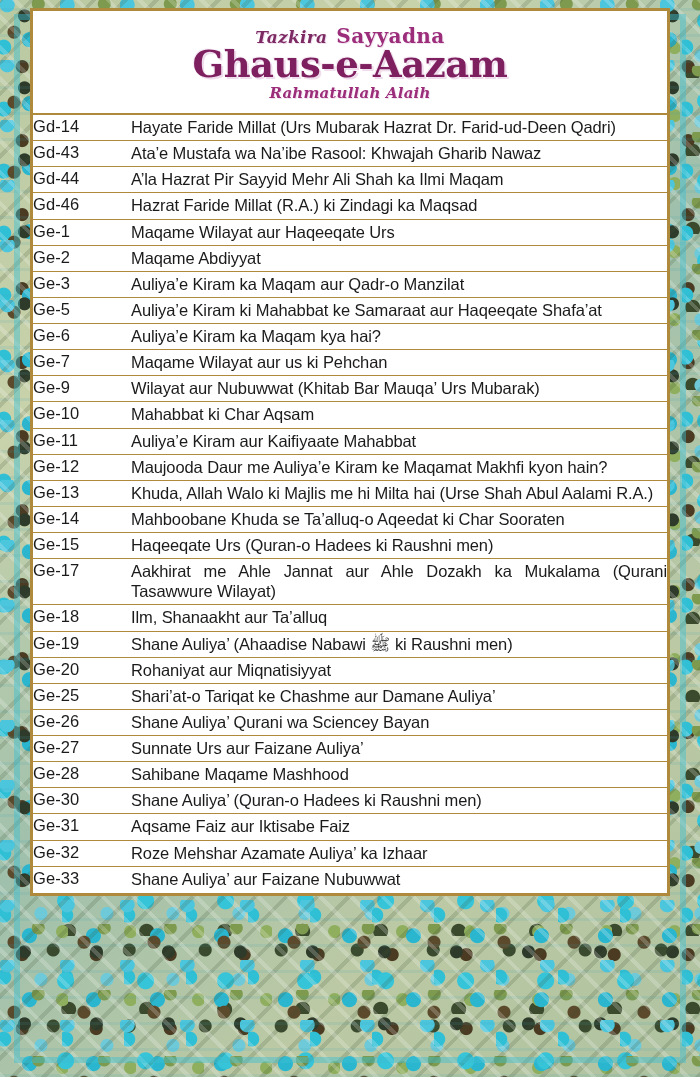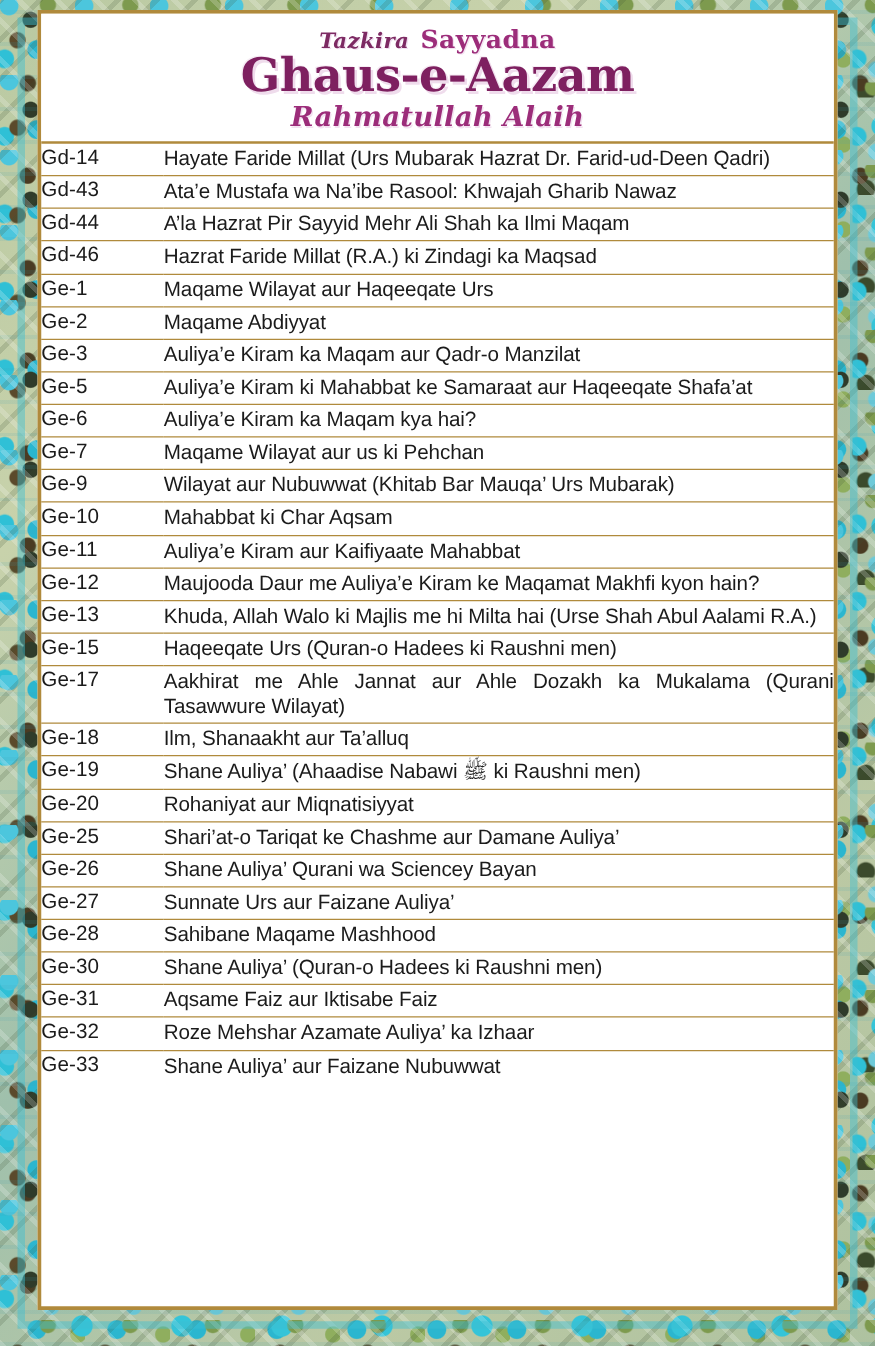--- a/index.html
+++ b/index.html
@@ -50,21 +50,21 @@
   .page:after{
     content:"";position:absolute;inset:14px;
     border:6px solid rgba(60,190,210,.45);
     pointer-events:none;
   }
 
   
   .panel{
     position:absolute;
     left:30px;top:8px;
-    width:640px;height:1040px;
+    width:640px;height:888px;
     box-sizing:border-box;
     background:#ffffff;
     border:3px solid #b08a3c;
     z-index:3;
   }
 
   
   .titleblock{
     height:104px;
     box-sizing:border-box;
@@ -98,21 +98,21 @@
     font-size:37px;
     color:#7e2060;
     letter-spacing:-.5px;
     line-height:1.04;
     text-shadow:2px 2px 0 #efdcec, -1px -1px 0 #f6ecf4;
     margin-top:-1px;
   }
   .subline{
     font-family:"DejaVu Serif", serif;
     font-style:italic;font-weight:bold;
-    font-size:22px;color:#9c2d7a;
+    font-size:15px;color:#9c2d7a;
     letter-spacing:.2px;
     margin-top:1px;
     text-shadow:1px 1px 0 #f2e2f0;
   }
 
   
   .tbl{
     width:100%;
     border-collapse:collapse;
     table-layout:fixed;
@@ -215,20 +215,24 @@
           </tr>
           <tr>
             <td class="code">Ge-12</td>
             <td class="ttl">Maujooda Daur me Auliya’e Kiram ke Maqamat Makhfi kyon hain?</td>
           </tr>
           <tr>
             <td class="code">Ge-13</td>
             <td class="ttl">Khuda, Allah Walo ki Majlis me hi Milta hai (Urse Shah Abul Aalami R.A.)</td>
           </tr>
           <tr>
+            <td class="code">Ge-14</td>
+            <td class="ttl just">Mahboobane Khuda se Ta’alluq-o Aqeedat ki Char Sooraten</td>
+          </tr>
+          <tr>
             <td class="code">Ge-15</td>
             <td class="ttl">Haqeeqate Urs (Quran-o Hadees ki Raushni men)</td>
           </tr>
           <tr>
             <td class="code">Ge-17</td>
             <td class="ttl just">Aakhirat me Ahle Jannat aur Ahle Dozakh ka Mukalama (Qurani Tasawwure Wilayat)</td>
           </tr>
           <tr>
             <td class="code">Ge-18</td>
             <td class="ttl">Ilm, Shanaakht aur Ta’alluq</td>

